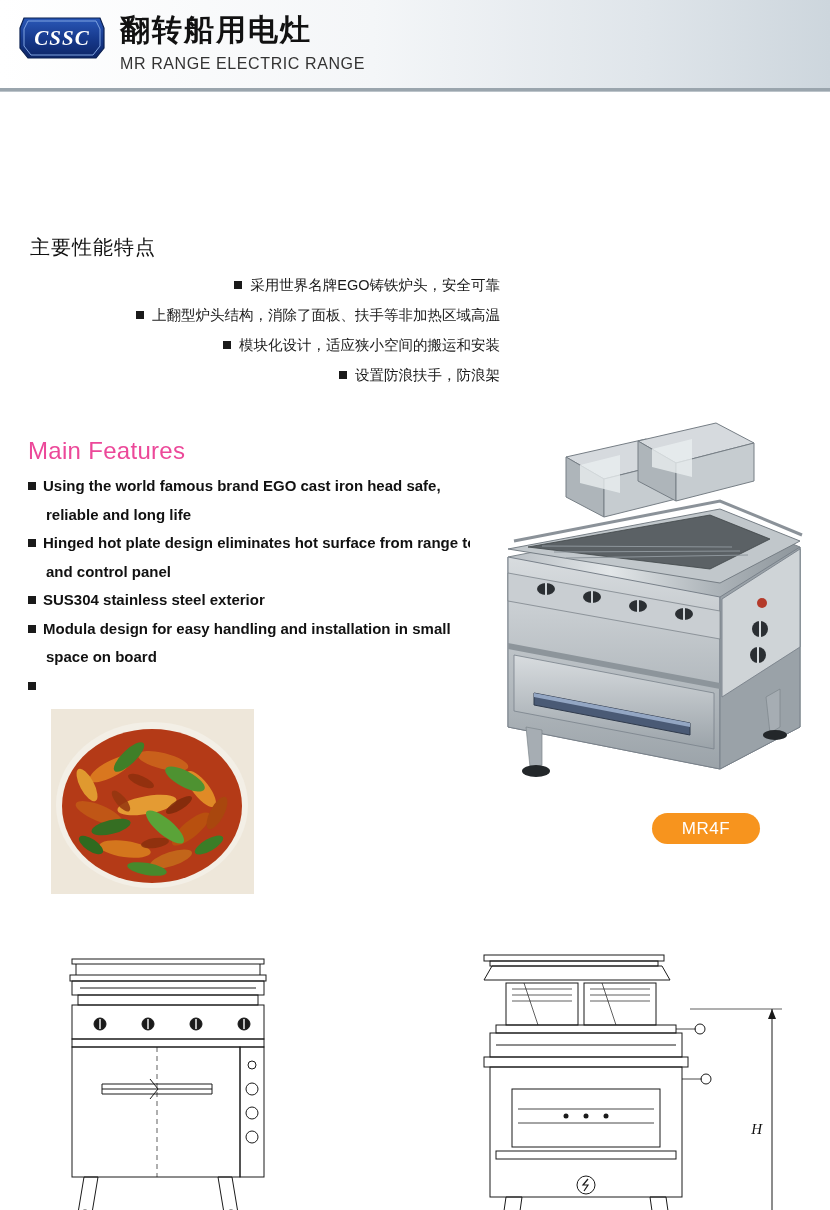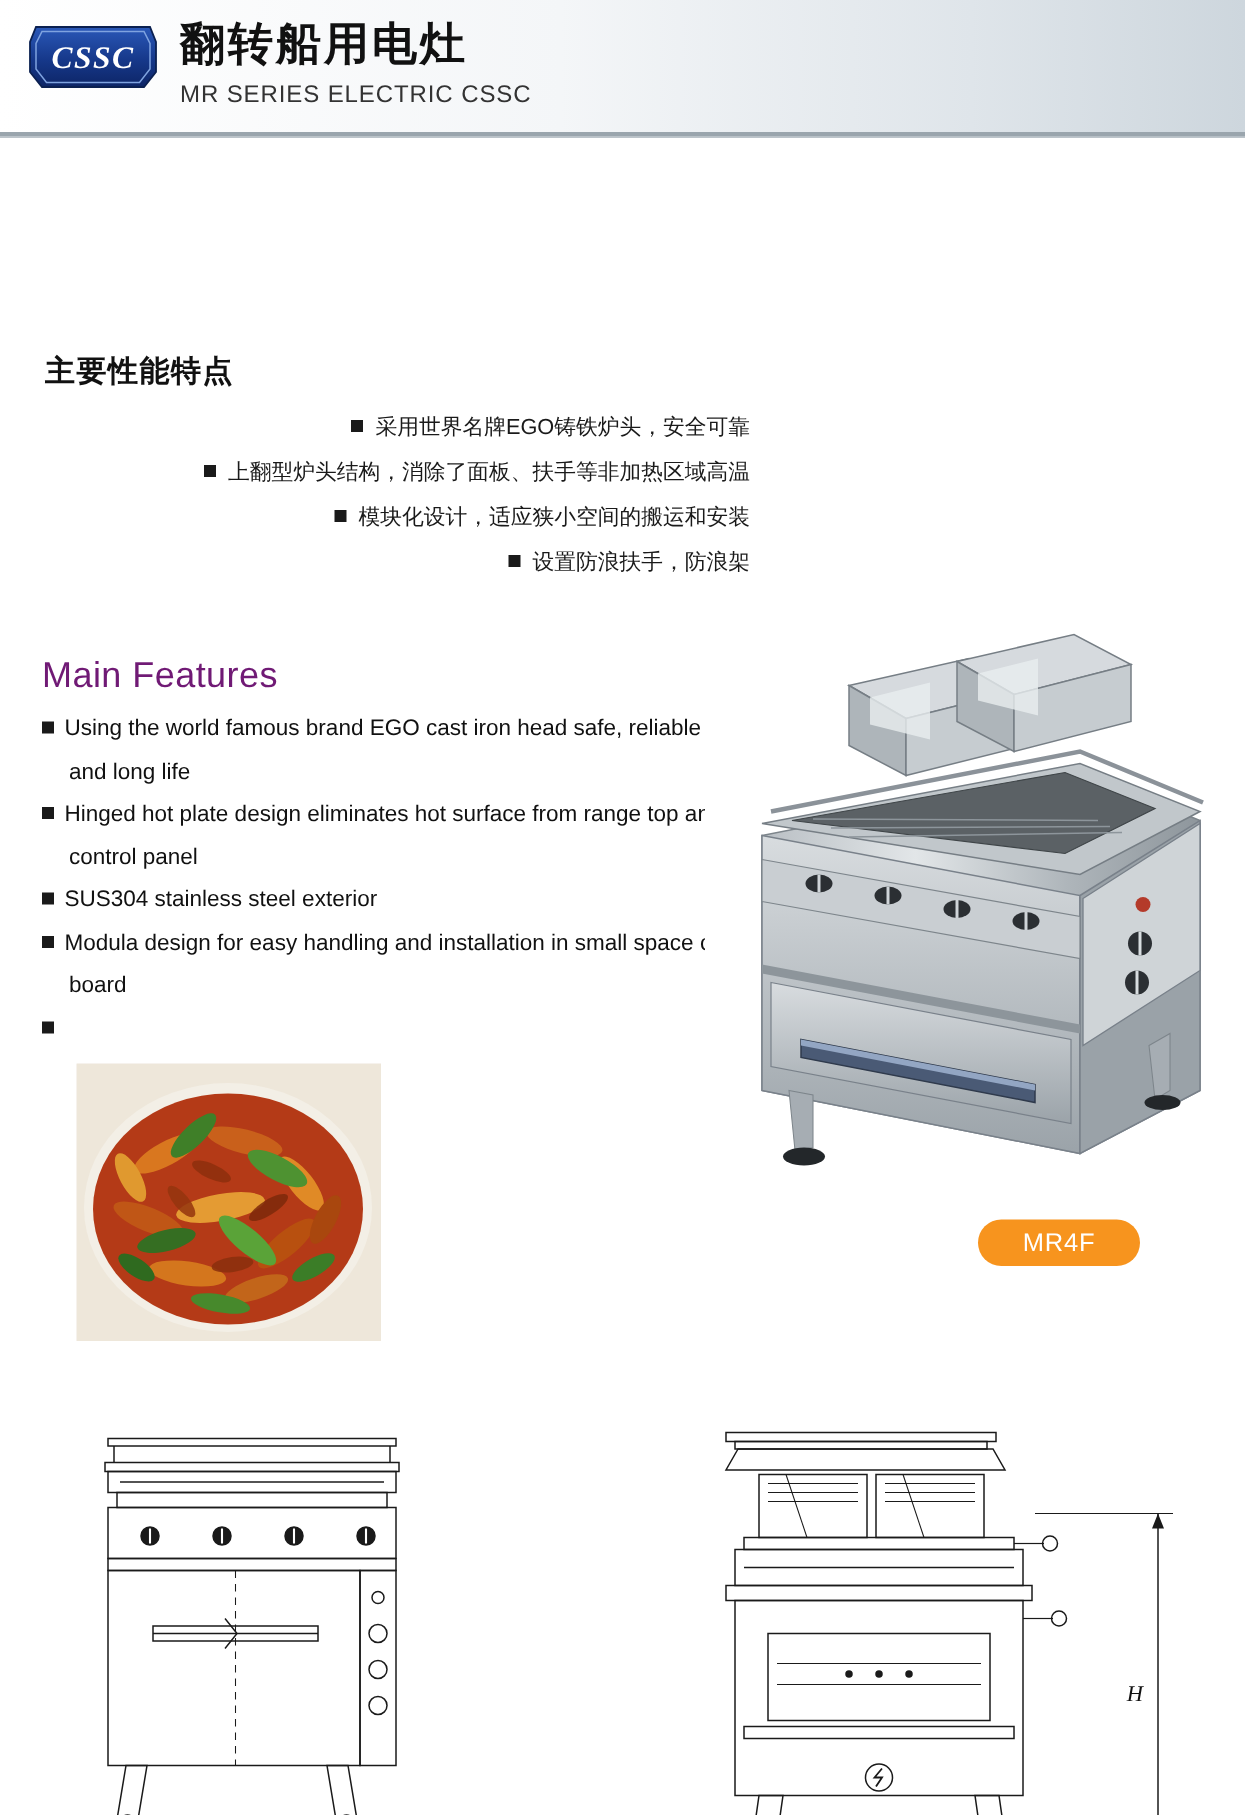--- a/index.html
+++ b/index.html
@@ -63,21 +63,21 @@
   .content {
     position: relative;
     padding: 0;
   }
 
   .sec-title-cn {
     position: absolute;
     left: 30px;
     top: 142px;
     font-size: 20px;
-    font-weight: bold;
+    font-weight: normal;
     color: #111;
     letter-spacing: 1px;
   }
   .list-cn {
     position: absolute;
     left: 30px;
     top: 178px;
     width: 470px;
     text-align: right;
   }
@@ -94,35 +94,36 @@
     background: #1a1a1a;
     margin-right: 8px;
     vertical-align: 1px;
   }
 
   .sec-title-en {
     position: absolute;
     left: 28px;
     top: 345px;
     font-size: 24px;
-    color: #701a75;
+    color: #ec4899;
     letter-spacing: 0.3px;
   }
   .list-en {
     position: absolute;
     left: 28px;
     top: 380px;
     width: 460px;
   }
   .list-en .li {
     font-size: 15px;
     line-height: 28.5px;
     color: #111;
     padding-left: 18px;
     text-indent: -18px;
+    font-weight: bold;
   }
   .list-en .li .bullet {
     width: 8px; height: 8px;
     margin-right: 7px;
     vertical-align: 1px;
   }
   .list-en .li .cont { text-indent: 0; }
 
   
   .food-photo {
@@ -189,21 +190,21 @@
         </linearGradient>
       </defs>
       <polygon points="6,4 82,4 86,14 86,34 78,44 10,44 2,34 2,14" fill="url(#lgrad)" stroke="#0b2050" stroke-width="1.2"></polygon>
       <polygon points="10,7 78,7 82,15 82,32 75,41 13,41 6,32 6,15" fill="none" stroke="#7fa3e0" stroke-width="1"></polygon>
       <text x="44" y="31" text-anchor="middle" font-family="Liberation Serif, serif" font-style="italic" font-weight="bold" font-size="21" fill="#ffffff" letter-spacing="1">CSSC</text>
     </svg>
   </div>
 
   <div class="header-titles">
     <div class="title-cn">翻转船用电灶</div>
-    <div class="title-en">MR SERIES ELECTRIC CSSC</div>
+    <div class="title-en">MR RANGE ELECTRIC RANGE</div>
   </div>
 
   <div class="header-rule"></div>
 </div>
 
 <div class="content">
 
   <div class="sec-title-cn">主要性能特点</div>
 
   <div class="list-cn">

